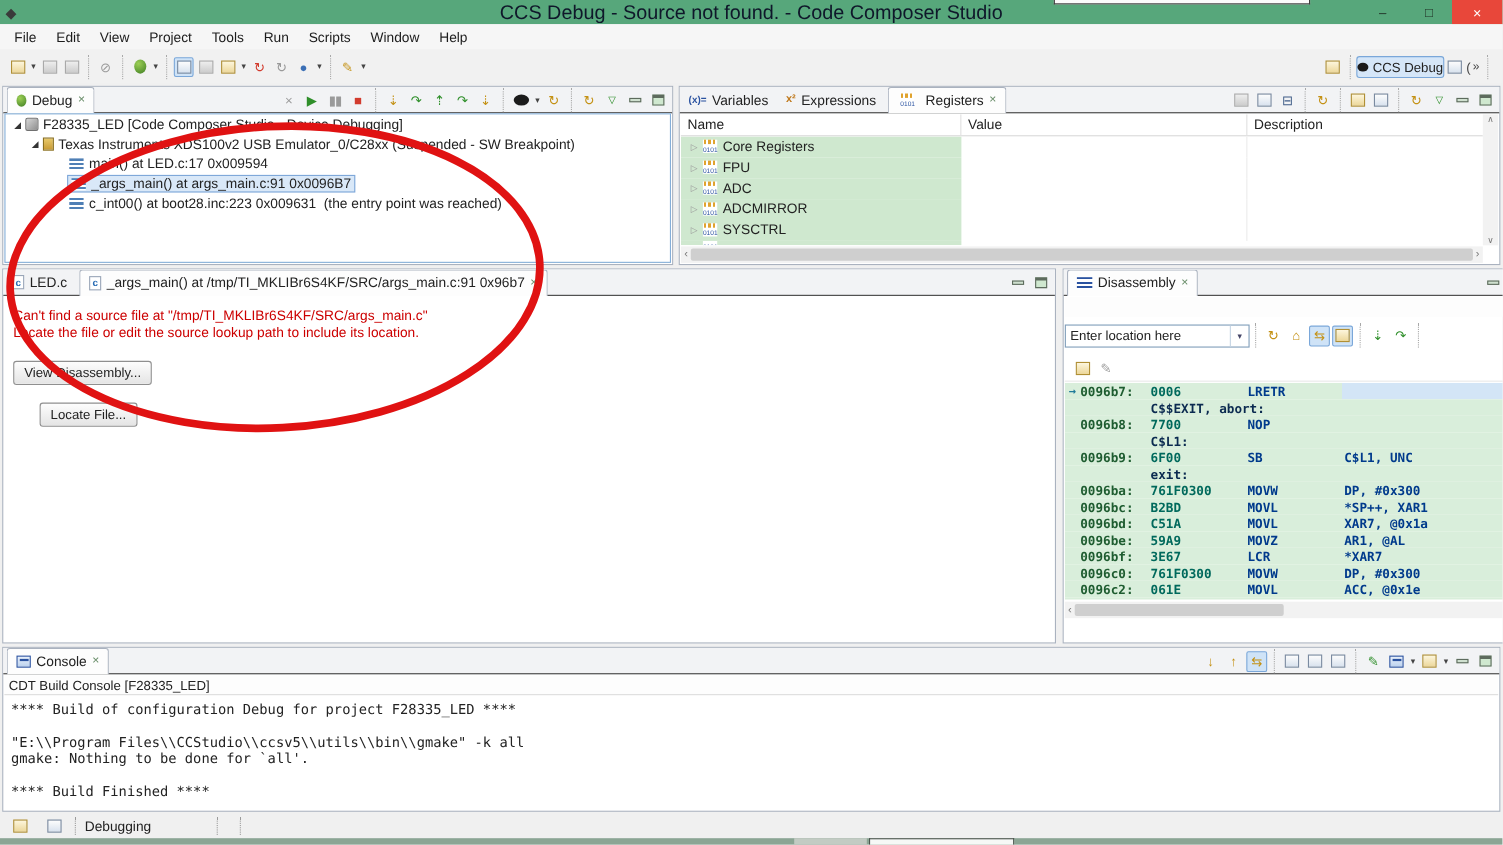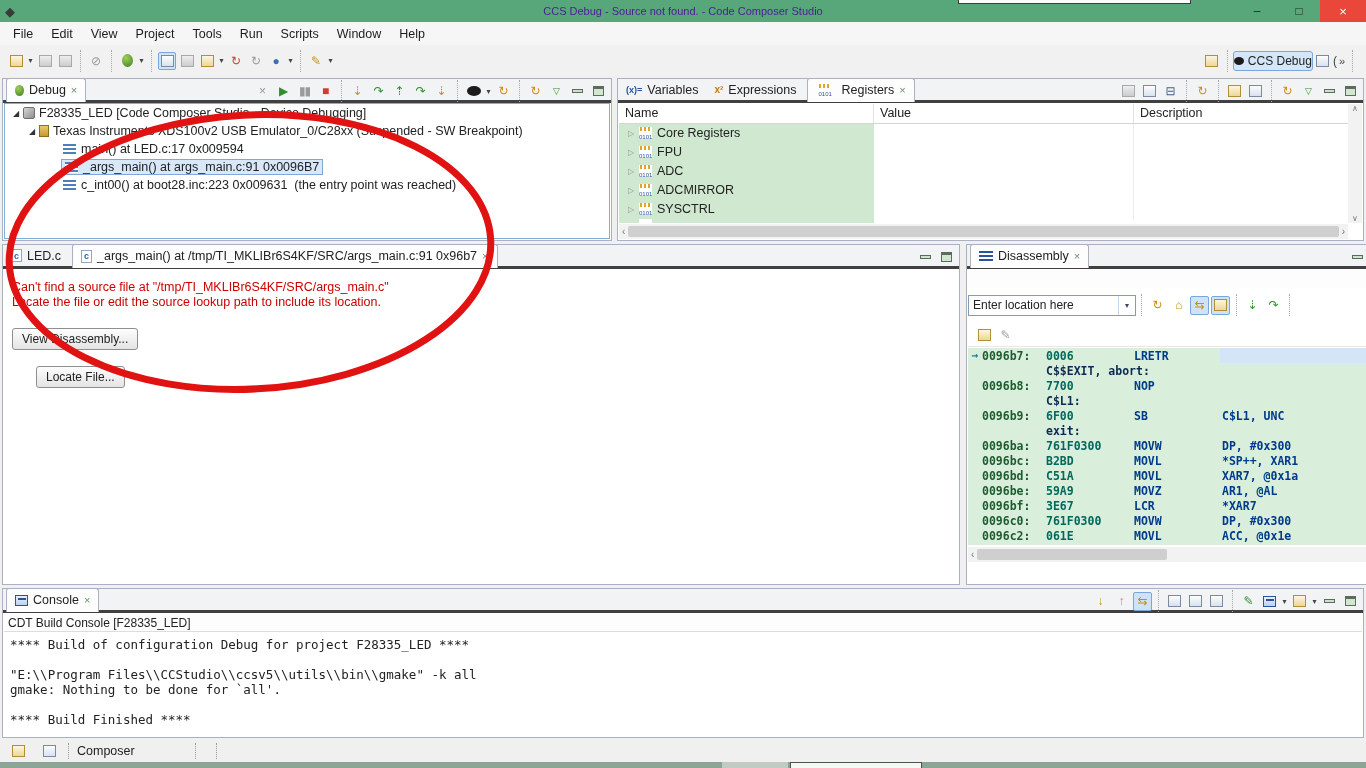--- a/index.html
+++ b/index.html
@@ -3,21 +3,21 @@
 <meta charset="utf-8">
 <style>
   * { margin:0; padding:0; box-sizing:border-box; }
   html,body { width:1366px; height:768px; overflow:hidden; }
   body { font-family:"Liberation Sans",sans-serif; background:#f0f0f0; position:relative; font-size:12px; color:#222; }
   #screen { position:absolute; inset:0; width:1366px; height:768px; background:#f0f0f0; }
 
   
   .titlebar { position:absolute; left:0; top:0; width:1366px; height:22px; background:#57a77b; display:flex; align-items:center; }
   .titlebar .app-ic { margin-left:5px; font-size:13px; color:#3a3a3a; }
-  .titlebar .title { position:absolute; left:0; right:0; text-align:center; font-size:11px; color:#4c1d95; }
+  .titlebar .title { position:absolute; left:0; right:0; text-align:center; font-size:18px; color:#0f172a; }
   .wbtns { position:absolute; right:0; top:0; height:22px; display:flex; }
   .wbtn { width:42px; height:22px; display:flex; align-items:center; justify-content:center; font-size:12px; color:#1e2a22; }
   .wbtn.close { background:#e8473a; color:#fff; width:46px; font-size:13px; }
   .top-artifact { position:absolute; left:958px; top:0; width:233px; height:4px; background:#fbfbfb; border:1px solid #3c3c3c; border-top:none; }
 
   
   .menubar { position:absolute; left:0; top:22px; width:1366px; height:23px; background:#f6f6f6; display:flex; align-items:center; padding-left:4px; }
   .menu-item { padding:3px 9px; font-size:12.5px; color:#1c1c1c; }
 
   
@@ -35,21 +35,21 @@
   .green-g { color:#2f8f2a; }
   .gold-g { color:#c49114; }
   .red-g { color:#d23b2e; }
   .blue-g { color:#3b6fb5; }
   .persp { position:absolute; right:8px; top:48px; height:26px; display:flex; align-items:center; }
   .persp-btn { display:flex; align-items:center; gap:4px; padding:2px 0; font-size:12px; }
   .persp-btn.active { background:#d5e6f8; border:1px solid #7aa7d9; border-radius:3px; }
 
   
   .view { position:absolute; background:#fff; border:1px solid #aab2bf; }
-  .vhead { height:24px; background:#f2f3f5; border-bottom:3px solid #404040; display:flex; align-items:center; position:relative; }
+  .vhead { height:24px; background:#f2f3f5; border-bottom:1px solid #404040; display:flex; align-items:center; position:relative; }
   .vtab { height:24px; display:flex; align-items:center; gap:5px; padding:0 8px; font-size:12.5px; color:#222; }
   .vtab.active { background:#fdfdfd; border:1px solid #aab2bf; border-bottom:none; border-radius:3px 3px 0 0; margin-left:3px; }
   .vtab .x { font-size:11px; color:#6b8f6b; }
   .vtools { position:absolute; right:2px; top:0; height:24px; display:flex; align-items:center; }
   .vic { width:19px; height:19px; display:inline-flex; align-items:center; justify-content:center; font-size:12px; margin:0 1px; }
   .wmin { width:11px; height:4px; border:1px solid #5d6b5d; background:#cfe0cf; display:inline-block; }
   .wmax { width:11px; height:10px; border:1px solid #5d6b5d; background:#cfe8cf; border-top-width:3px; display:inline-block; }
 
   
   #debug-view { left:2px; top:78px; width:610px; height:163px; }
@@ -549,21 +549,21 @@
 
   <div class="statusbar">
     <span class="vic">
         <span class="ic-box gold"></span>
       </span>
     <span style="width:10px;"></span>
     <span class="vic">
         <span class="ic-box"></span>
       </span>
     <span class="ssep"></span>
-    <span style="font-size:12.5px;">Composer</span>
+    <span style="font-size:12.5px;">Debugging</span>
     <span class="ssep" style="margin-left:60px;"></span>
     <span class="ssep" style="margin-left:12px;"></span>
   </div>
 
   <div class="taskbar">
     <span class="tb-item1"></span>
     <span class="tb-item2"></span>
   </div>
 
   <svg id="annotation" viewBox="0 0 500 310" width="500" height="310">

